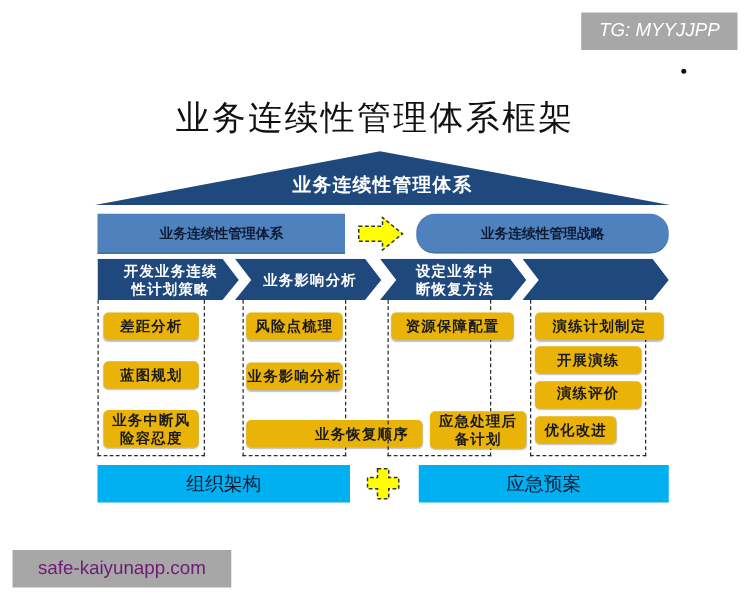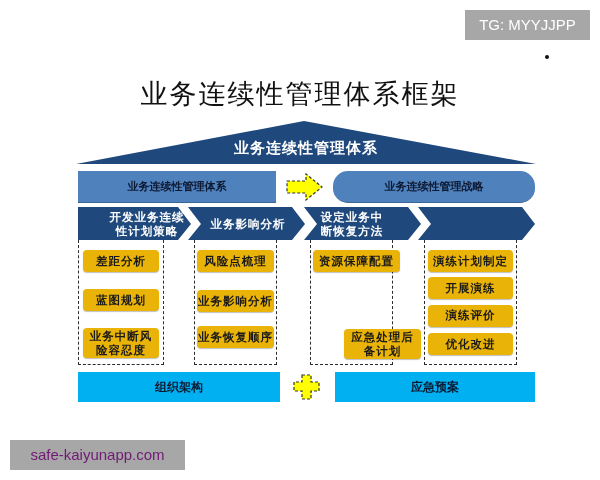--- a/index.html
+++ b/index.html
@@ -1,36 +1,36 @@
 <!DOCTYPE html>
 <html><head>
 <meta charset="utf-8">
 <style>
   html, body { margin:0; padding:0; }
   body { width:600px; height:480px; background:#ffffff; position:relative; overflow:hidden;
          font-family:"DejaVu Serif", "Liberation Serif", serif; }
   .abs { position:absolute; }
   .wm-top { left:465px; top:10px; width:125px; height:30px; background:#a7a7a7; color:#fff;
-            font-family:"Liberation Sans", sans-serif; font-size:15px; line-height:30px; text-align:center; }
+            font-family:"Liberation Sans", sans-serif; font-size:15px; line-height:30px; text-align:center;font-style:italic; }
   .dot { left:545px; top:55px; width:4px; height:4px; border-radius:50%; background:#111; }
   .title { left:0; top:76px; width:600px; text-align:center; font-size:27px; color:#111; letter-spacing:2px; }
   .roof-svg { left:76px; top:120px; }
   .roof-text { left:76px; top:139px; width:460px; text-align:center; color:#fff; font-size:15px; font-weight:bold; letter-spacing:1px; }
   .bar { background:#4f81bd; color:#0d1a33; font-size:11px; font-weight:bold; text-align:center;
          border-bottom:1px solid #3a6597; }
   .bar-left { left:78px; top:171px; width:198px; height:31px; line-height:31px; }
   .bar-right { left:333px; top:171px; width:202px; height:31px; line-height:31px;border-radius:15px; }
   .chev-svg { top:207px; }
   .chev-text { top:207px; height:33px; display:flex; align-items:center; justify-content:center; text-align:center;
                color:#fff; font-size:11.5px; font-weight:bold; line-height:14px; letter-spacing:1px; }
   .dashbox { top:240px; height:125px; border:1.5px dashed #2b2b2b; box-sizing:border-box; border-top:none; }
   .pill { background:#eab308; color:#1a1a1a; font-size:11.5px; font-weight:bold; border-radius:4px; text-align:center;
           display:flex; align-items:center; justify-content:center; line-height:14px; letter-spacing:1px;
           box-shadow:0 1px 1px rgba(0,0,0,0.25); }
-  .bottom { background:#00b0f0; color:#0d1a33; font-size:12px; font-weight:bold; text-align:center; }
+  .bottom { background:#00b0f0; color:#0d1a33; font-size:15px; font-weight:normal; text-align:center; }
   .bottom-left { left:78px; top:372px; width:202px; height:30px; line-height:30px; }
   .bottom-right { left:335px; top:372px; width:200px; height:30px; line-height:30px; }
   .wm-bottom { left:10px; top:440px; width:175px; height:30px; background:#a7a7a7; color:#701a75;
                font-family:"Liberation Sans", sans-serif; font-size:15px; line-height:30px; text-align:center; }
 </style>
 </head>
 <body>
 
 <div class="abs wm-top">TG: MYYJJPP</div>
 <div class="abs dot"></div>
@@ -44,21 +44,21 @@
 
 <div class="abs bar bar-left">业务连续性管理体系</div>
 <svg class="abs" style="left:286px; top:173px;" width="38" height="28" viewBox="0 0 38 28">
   <polygon points="1,8 20,8 20,1 36,14 20,27 20,20 1,20" fill="#ffff00" stroke="#333" stroke-width="1.2" stroke-dasharray="3,2"></polygon>
 </svg>
 <div class="abs bar bar-right">业务连续性管理战略</div>
 
 <svg class="abs chev-svg" style="left:78px;" width="114" height="34" viewBox="0 0 114 34">
   <polygon points="0,0 100,0 113,17 100,33 0,33" fill="#1f497d"></polygon>
 </svg>
-<div class="abs chev-text" style="left:98px; width:98px;">
+<div class="abs chev-text" style="left:76px; width:98px;justify-content:flex-end;">
   <div>
     <div>开发业务连续</div>
     <div>性计划策略</div>
   </div>
 </div>
 <div class="abs dashbox" style="left:78px; width:86px;"></div>
 <div class="abs pill" style="left:83px; top:250px; width:76px; height:22px;">差距分析</div>
 <div class="abs pill" style="left:83px; top:289px; width:76px; height:22px;">蓝图规划</div>
 <div class="abs pill" style="left:83px; top:328px; width:76px; height:30px;">
   <div>
@@ -67,49 +67,49 @@
   </div>
 </div>
 
 <svg class="abs chev-svg" style="left:188px;" width="118" height="34" viewBox="0 0 118 34">
   <polygon points="0,0 104,0 117,17 104,33 0,33 13,17" fill="#1f497d"></polygon>
 </svg>
 <div class="abs chev-text" style="left:200px; width:96px;">业务影响分析</div>
 <div class="abs dashbox" style="left:194px; width:83px;"></div>
 <div class="abs pill" style="left:197px; top:250px; width:77px; height:22px;">风险点梳理</div>
 <div class="abs pill" style="left:197px; top:290px; width:77px; height:22px;">业务影响分析</div>
-<div class="abs pill" style="left:197px; top:326px; width:77px; height:22px;">业务恢复顺序</div>
+<div class="abs pill" style="left:197px; top:336px; width:97px; height:22px;padding-left:44px;">业务恢复顺序</div>
 
 <svg class="abs chev-svg" style="left:304px;" width="118" height="34" viewBox="0 0 118 34">
   <polygon points="0,0 104,0 117,17 104,33 0,33 13,17" fill="#1f497d"></polygon>
 </svg>
-<div class="abs chev-text" style="left:304px; width:96px;text-align:right;">
+<div class="abs chev-text" style="left:316px; width:96px;text-align:right;">
   <div>
     <div>设定业务中</div>
     <div>断恢复方法</div>
   </div>
 </div>
 <div class="abs dashbox" style="left:310px; width:83px;"></div>
-<div class="abs pill" style="left:313px; top:250px; width:87px; height:22px;">资源保障配置</div>
+<div class="abs pill" style="left:313px; top:250px; width:98px; height:22px;">资源保障配置</div>
 <div class="abs pill" style="left:313px; top:329px; width:77px; height:30px;margin-left:31px;">
   <div>
     <div>应急处理后</div>
     <div>备计划</div>
   </div>
 </div>
 
 <svg class="abs chev-svg" style="left:418px;" width="118" height="34" viewBox="0 0 118 34">
   <polygon points="0,0 104,0 117,17 104,33 0,33 13,17" fill="#1f497d"></polygon>
 </svg>
 <div class="abs chev-text" style="left:430px; width:96px;margin-top:48px;">日常应急演练</div>
 <div class="abs dashbox" style="left:424px; width:93px;"></div>
-<div class="abs pill" style="left:428px; top:250px; width:85px; height:22px;">演练计划制定</div>
+<div class="abs pill" style="left:428px; top:250px; width:103px; height:22px;">演练计划制定</div>
 <div class="abs pill" style="left:428px; top:277px; width:85px; height:22px;">开展演练</div>
 <div class="abs pill" style="left:428px; top:305px; width:85px; height:22px;font-family:Liberation Mono, monospace;">演练评价</div>
-<div class="abs pill" style="left:428px; top:333px; width:85px; height:22px;">优化改进</div>
+<div class="abs pill" style="left:428px; top:333px; width:65px; height:22px;">优化改进</div>
 
 <div class="abs bottom bottom-left">组织架构</div>
 <svg class="abs" style="left:293px; top:374px;" width="28" height="26" viewBox="0 0 28 26">
   <polygon points="9,1 18,1 18,8 26,8 26,17 18,17 18,25 9,25 9,17 1,17 1,8 9,8" fill="#ffff00" stroke="#333" stroke-width="1.2" stroke-dasharray="3,2"></polygon>
 </svg>
 <div class="abs bottom bottom-right">应急预案</div>
 
 <div class="abs wm-bottom">safe-kaiyunapp.com</div>
 
 </body></html>

